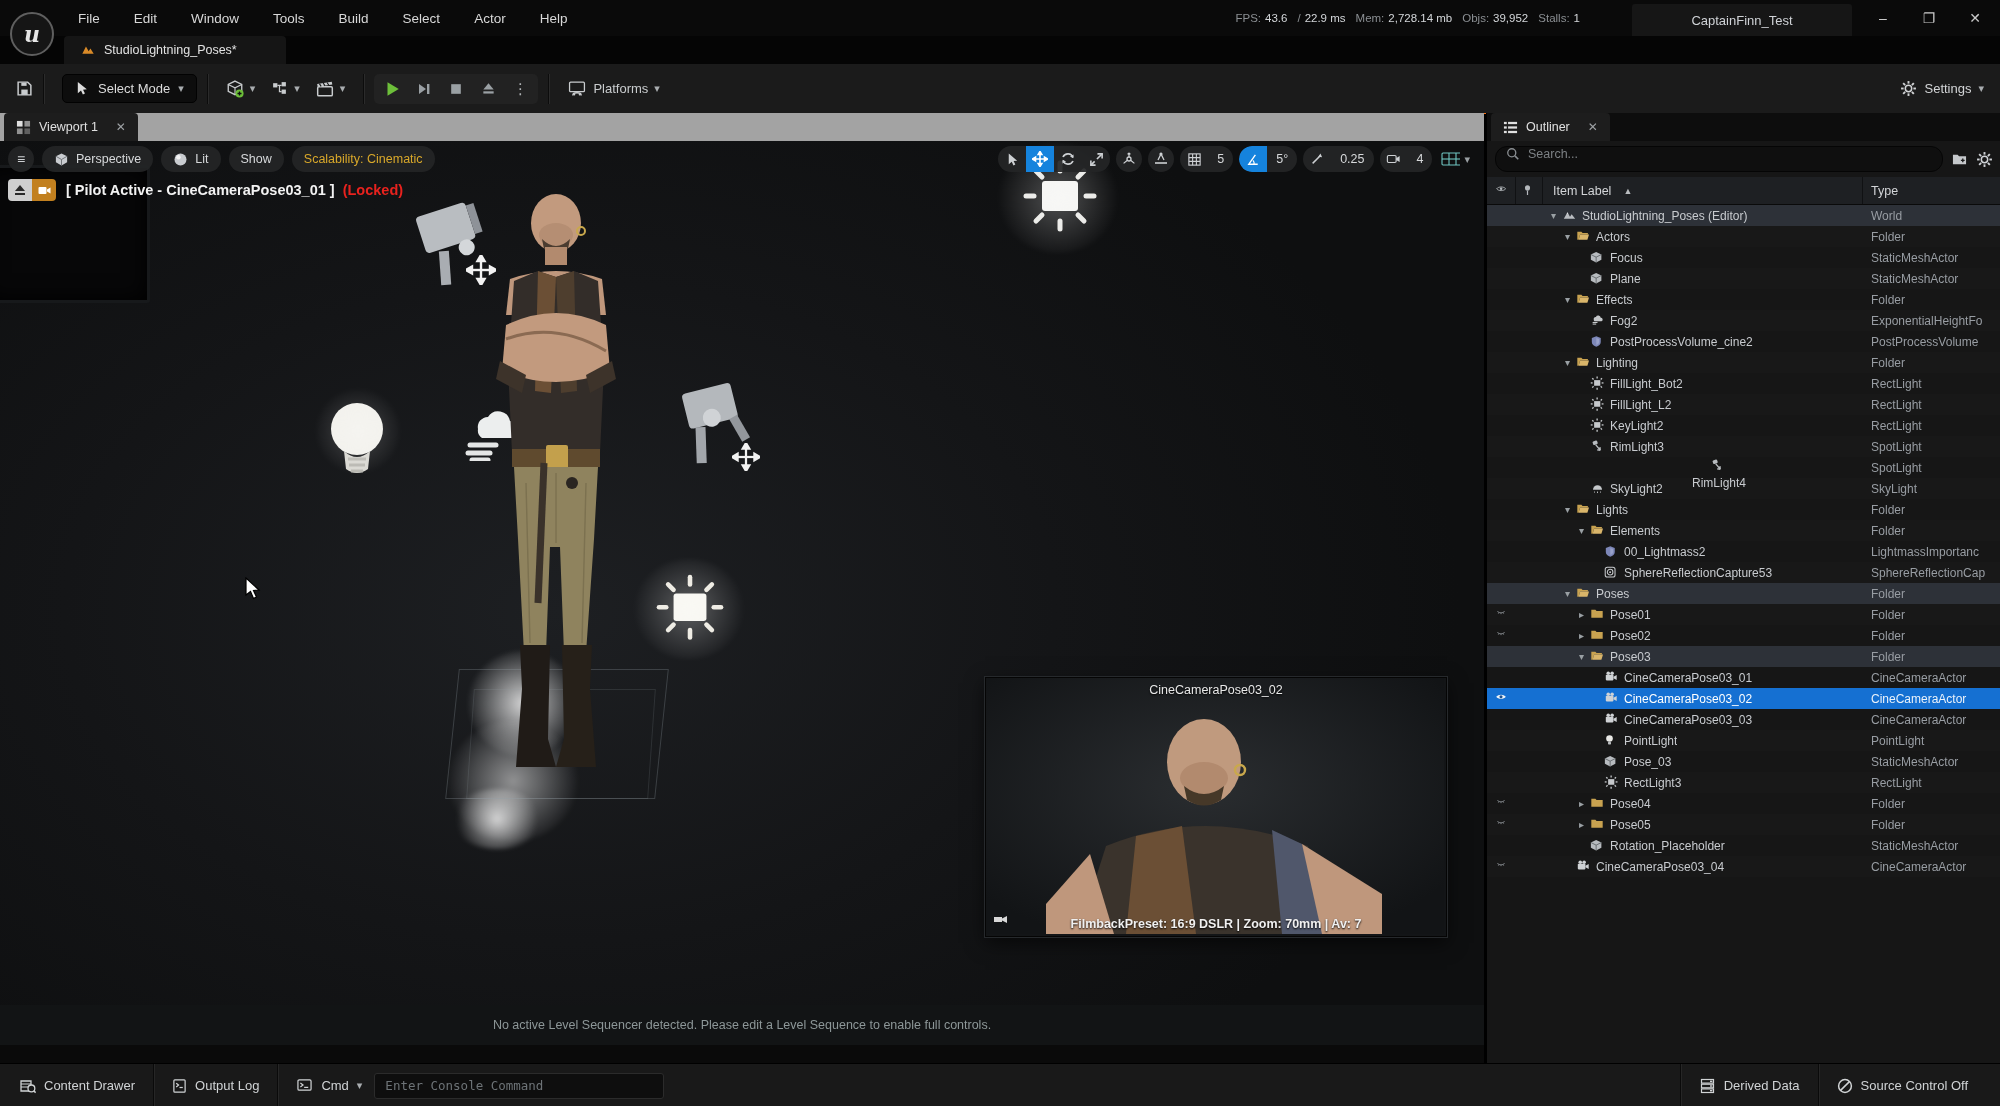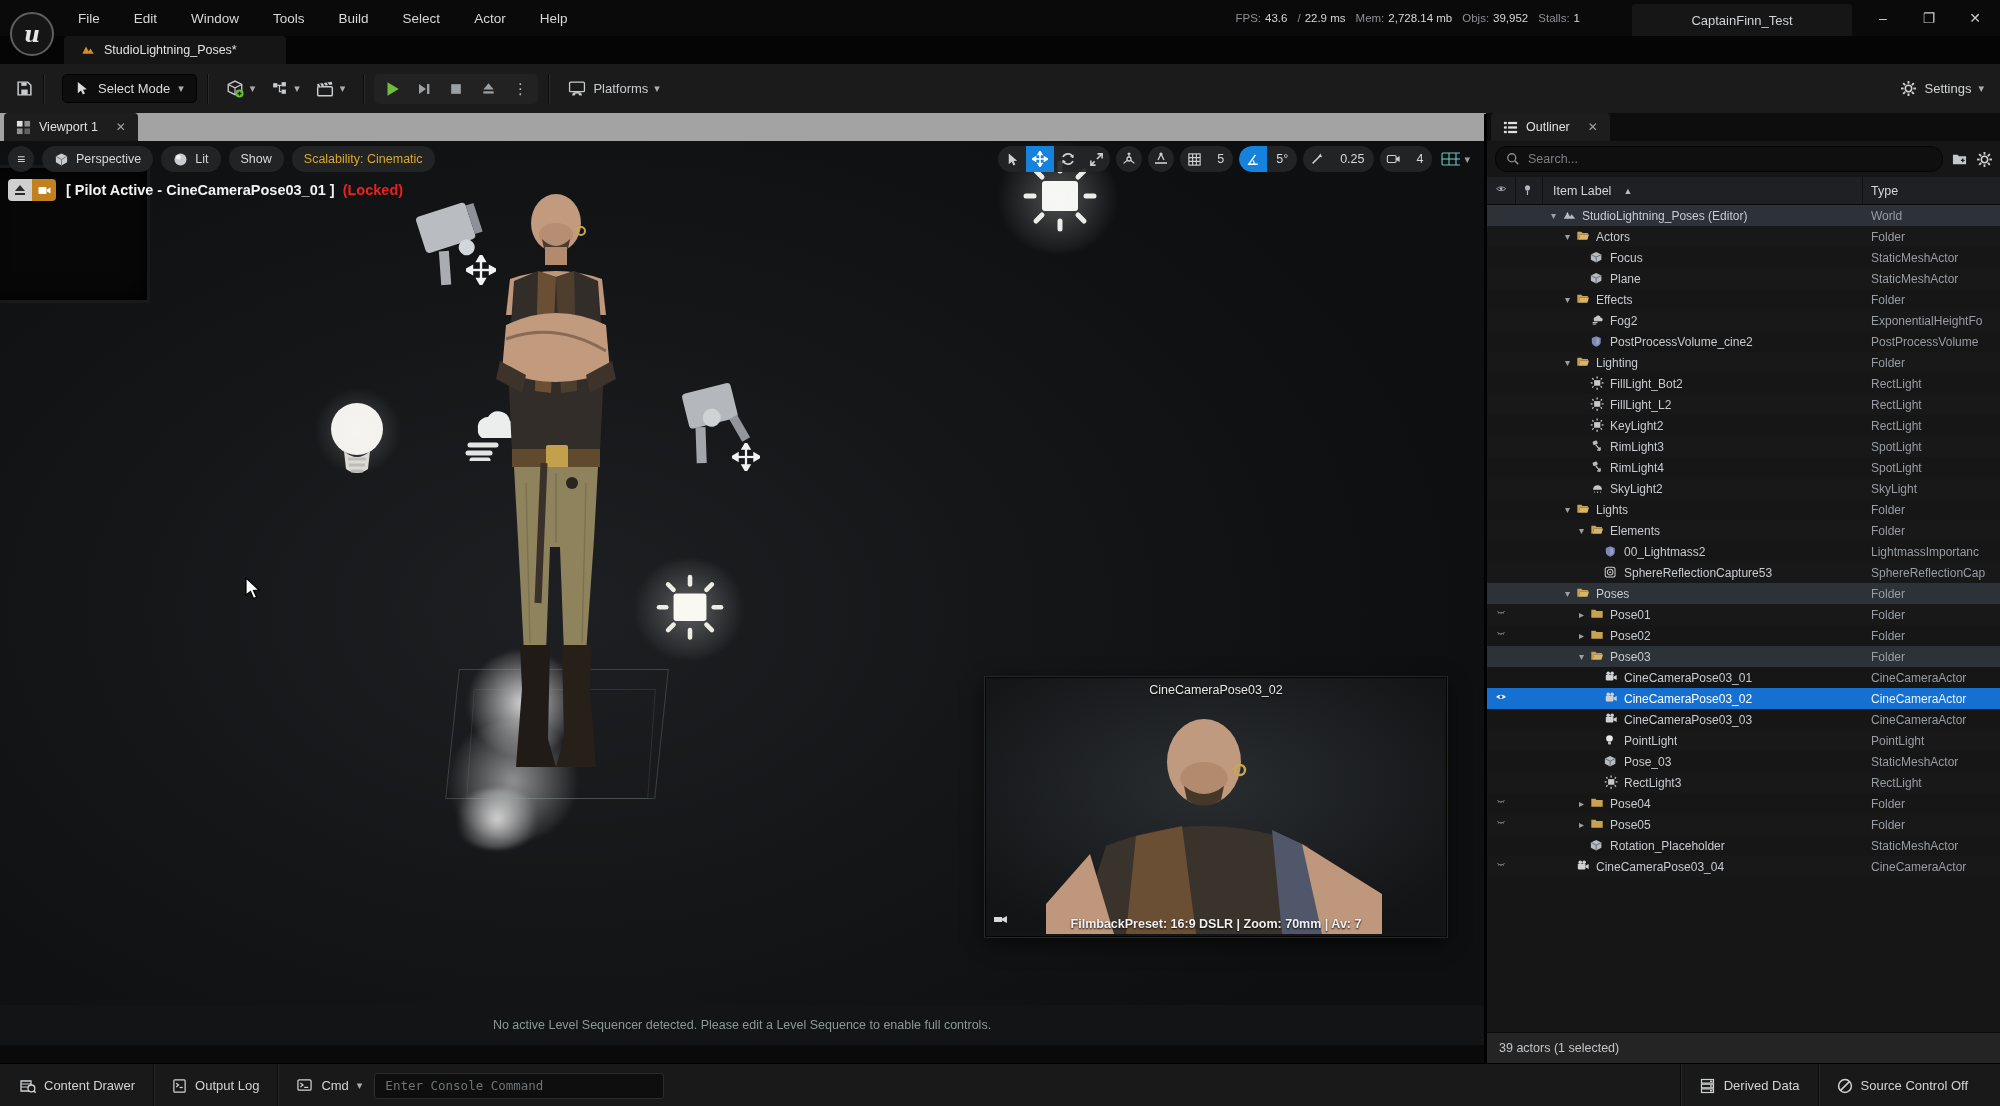--- a/index.html
+++ b/index.html
@@ -89,21 +89,21 @@
   #preview-pin{position:absolute;left:8px;bottom:8px;color:#d8d8d8;z-index:3;}
 
   
   #mouse-cursor{position:absolute;left:245px;top:436px;z-index:40;}
 
   
   #outliner{position:absolute;left:1486px;top:0;width:514px;height:950px;background:#151515;border-left:1px solid #000;}
   #outliner-tabbar{position:absolute;left:0;top:0;width:100%;height:28px;background:#0d0d0d;}
   #outliner-body{position:absolute;left:0;top:28px;width:100%;height:922px;background:#161616;display:flex;flex-direction:column;}
   #search-row{height:36px;display:flex;align-items:center;gap:8px;padding:0 8px;}
-  #search-box{flex:1;height:24px;background:#0f0f0f;border:1px solid #050505;border-radius:12px;display:flex;align-items:center;gap:8px;padding:0 10px;color:#7c8084;font-size:12.5px;}
+  #search-box{flex:1;height:24px;background:#0f0f0f;border:1px solid #050505;border-radius:12px;display:flex;align-items:flex-start;gap:8px;padding:0 10px;color:#7c8084;font-size:12.5px;}
   #col-header{height:27px;background:#1e2023;border-bottom:1px solid #0a0a0a;display:flex;align-items:center;font-size:12.5px;color:#d3d5d8;}
   .col-eye{width:28px;display:flex;justify-content:center;border-right:1px solid #101113;height:100%;align-items:center;}
   .col-pin{width:26px;display:flex;justify-content:center;border-right:1px solid #101113;height:100%;align-items:center;}
   .col-label{flex:1;padding-left:10px;display:flex;align-items:center;gap:12px;}
   .col-type{width:130px;padding-left:8px;border-left:1px solid #101113;height:100%;display:flex;align-items:center;}
   #rows{flex:1;overflow:hidden;position:relative;}
   .orow{height:21px;display:flex;align-items:center;font-size:12px;color:#c8cbcf;}
   .orow:nth-child(even){background:#181818;}
   .orow.hl{background:#2d3138;}
   .orow.sel{background:#1570d2;color:#fff;}
@@ -917,21 +917,21 @@
                   <path d="M6 6 L11 12 M11 12 L10.6 8.6 M11 12 L7.6 11.6" stroke="#b7bbbf" stroke-width="1.4" fill="none"></path>
                 </svg>
               </span>
               <span class="lbl">RimLight3</span>
             </span>
             <span class="type-cell">SpotLight</span>
           </div>
           <div class="orow">
             <span class="eye-cell"></span>
             <span class="pin-cell"></span>
-            <span class="tree-cell" style="padding-left: 34px;">
+            <span class="tree-cell" style="padding-left: 34px; flex-direction: column;">
               <span class="caret"></span>
               <span class="t-ic">
                 <svg width="15" height="15" viewBox="0 0 16 16" fill="none">
                   <rect x="3" y="2" width="5" height="4" rx="1" transform="rotate(-20 5.5 4)" fill="#b7bbbf"></rect>
                   <path d="M6 6 L11 12 M11 12 L10.6 8.6 M11 12 L7.6 11.6" stroke="#b7bbbf" stroke-width="1.4" fill="none"></path>
                 </svg>
               </span>
               <span class="lbl">RimLight4</span>
             </span>
             <span class="type-cell">SpotLight</span>
@@ -1283,23 +1283,20 @@
                   <circle cx="9.4" cy="2.8" r="2.2" fill="#cfd2d5"></circle>
                   <rect x="1.6" y="4.6" width="9.4" height="7" rx="1" fill="#cfd2d5"></rect>
                   <path d="M11 7 L15 4.8 V11 L11 8.8 Z" fill="#cfd2d5"></path>
                 </svg>
               </span>
               <span class="lbl">CineCameraPose03_04</span>
             </span>
             <span class="type-cell">CineCameraActor</span>
           </div>
         </div>
-      <div id="outliner-footer">
-        <span>39 actors (1 selected)</span>
-      </div>
     </div>
   </div>
 </div>
 
 <div id="statusbar">
   <div class="sb-item">
     <span class="ic" id="i-drawer">
         <svg width="18" height="16" viewBox="0 0 16 16" fill="none">
           <path d="M2 3 H12 V13 H2 Z" stroke="currentColor" stroke-width="1.3"></path>
           <path d="M2 6 H12 M2 9 H12" stroke="currentColor" stroke-width="1.1"></path>

